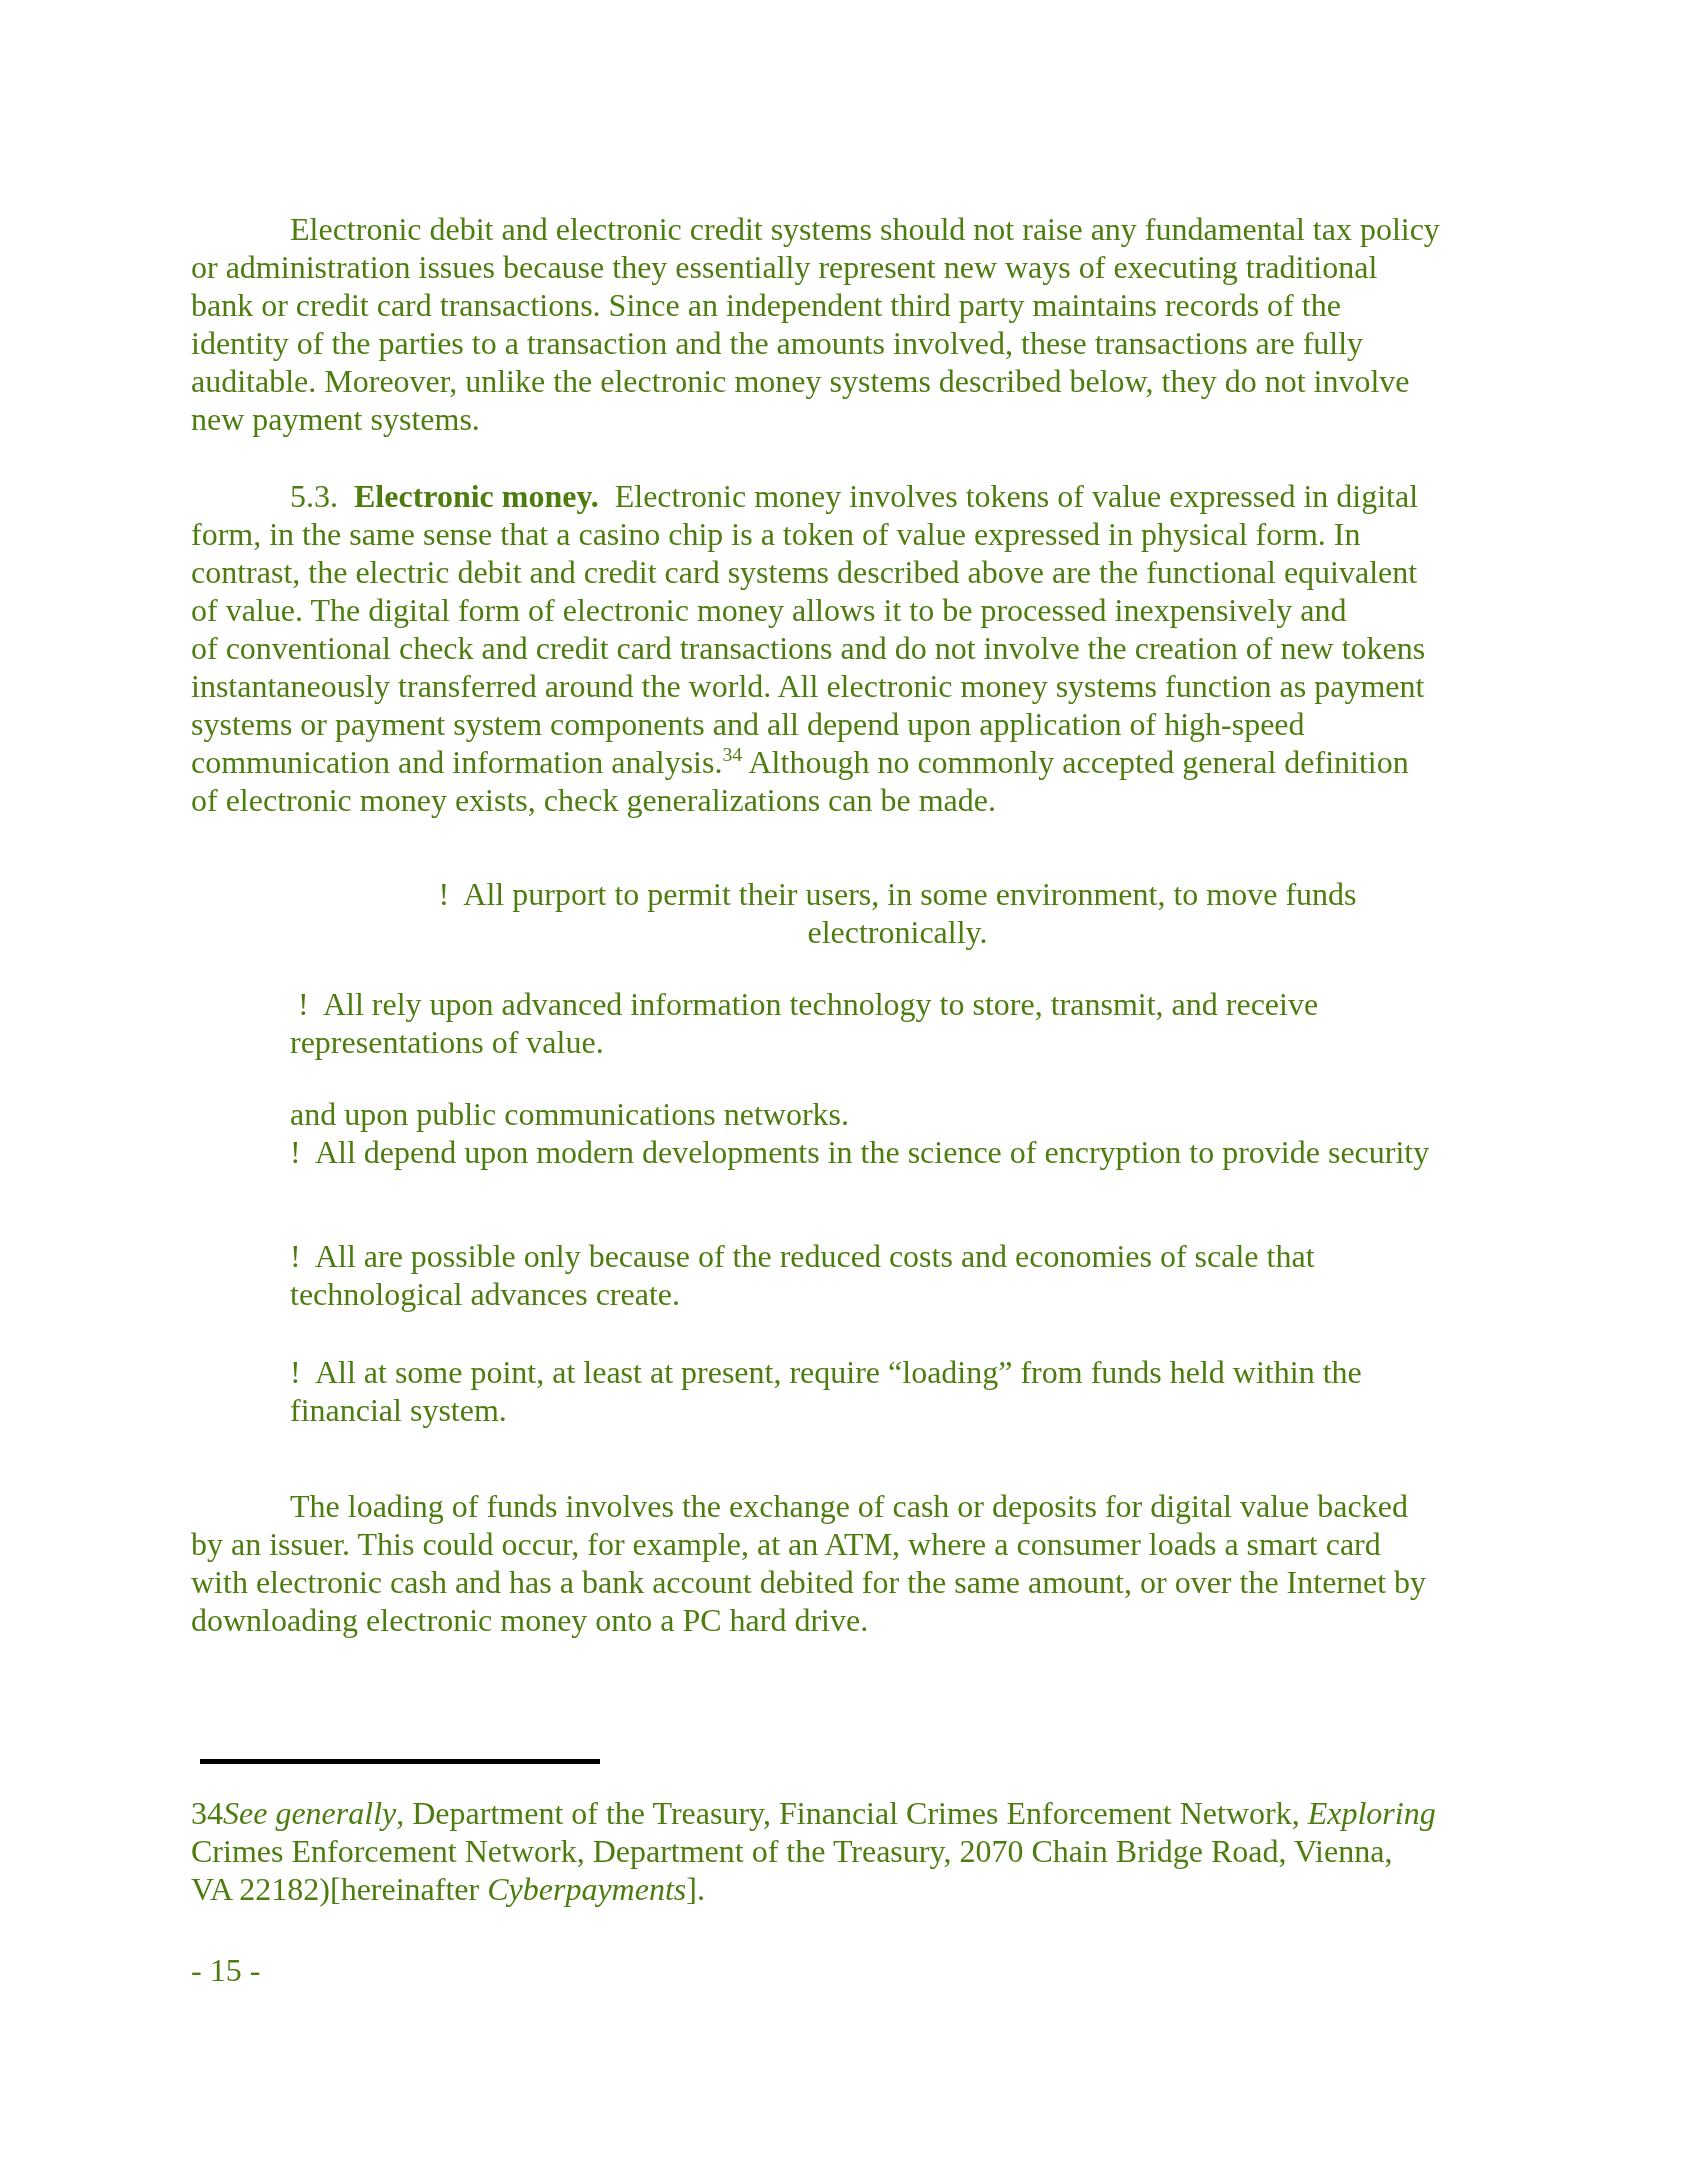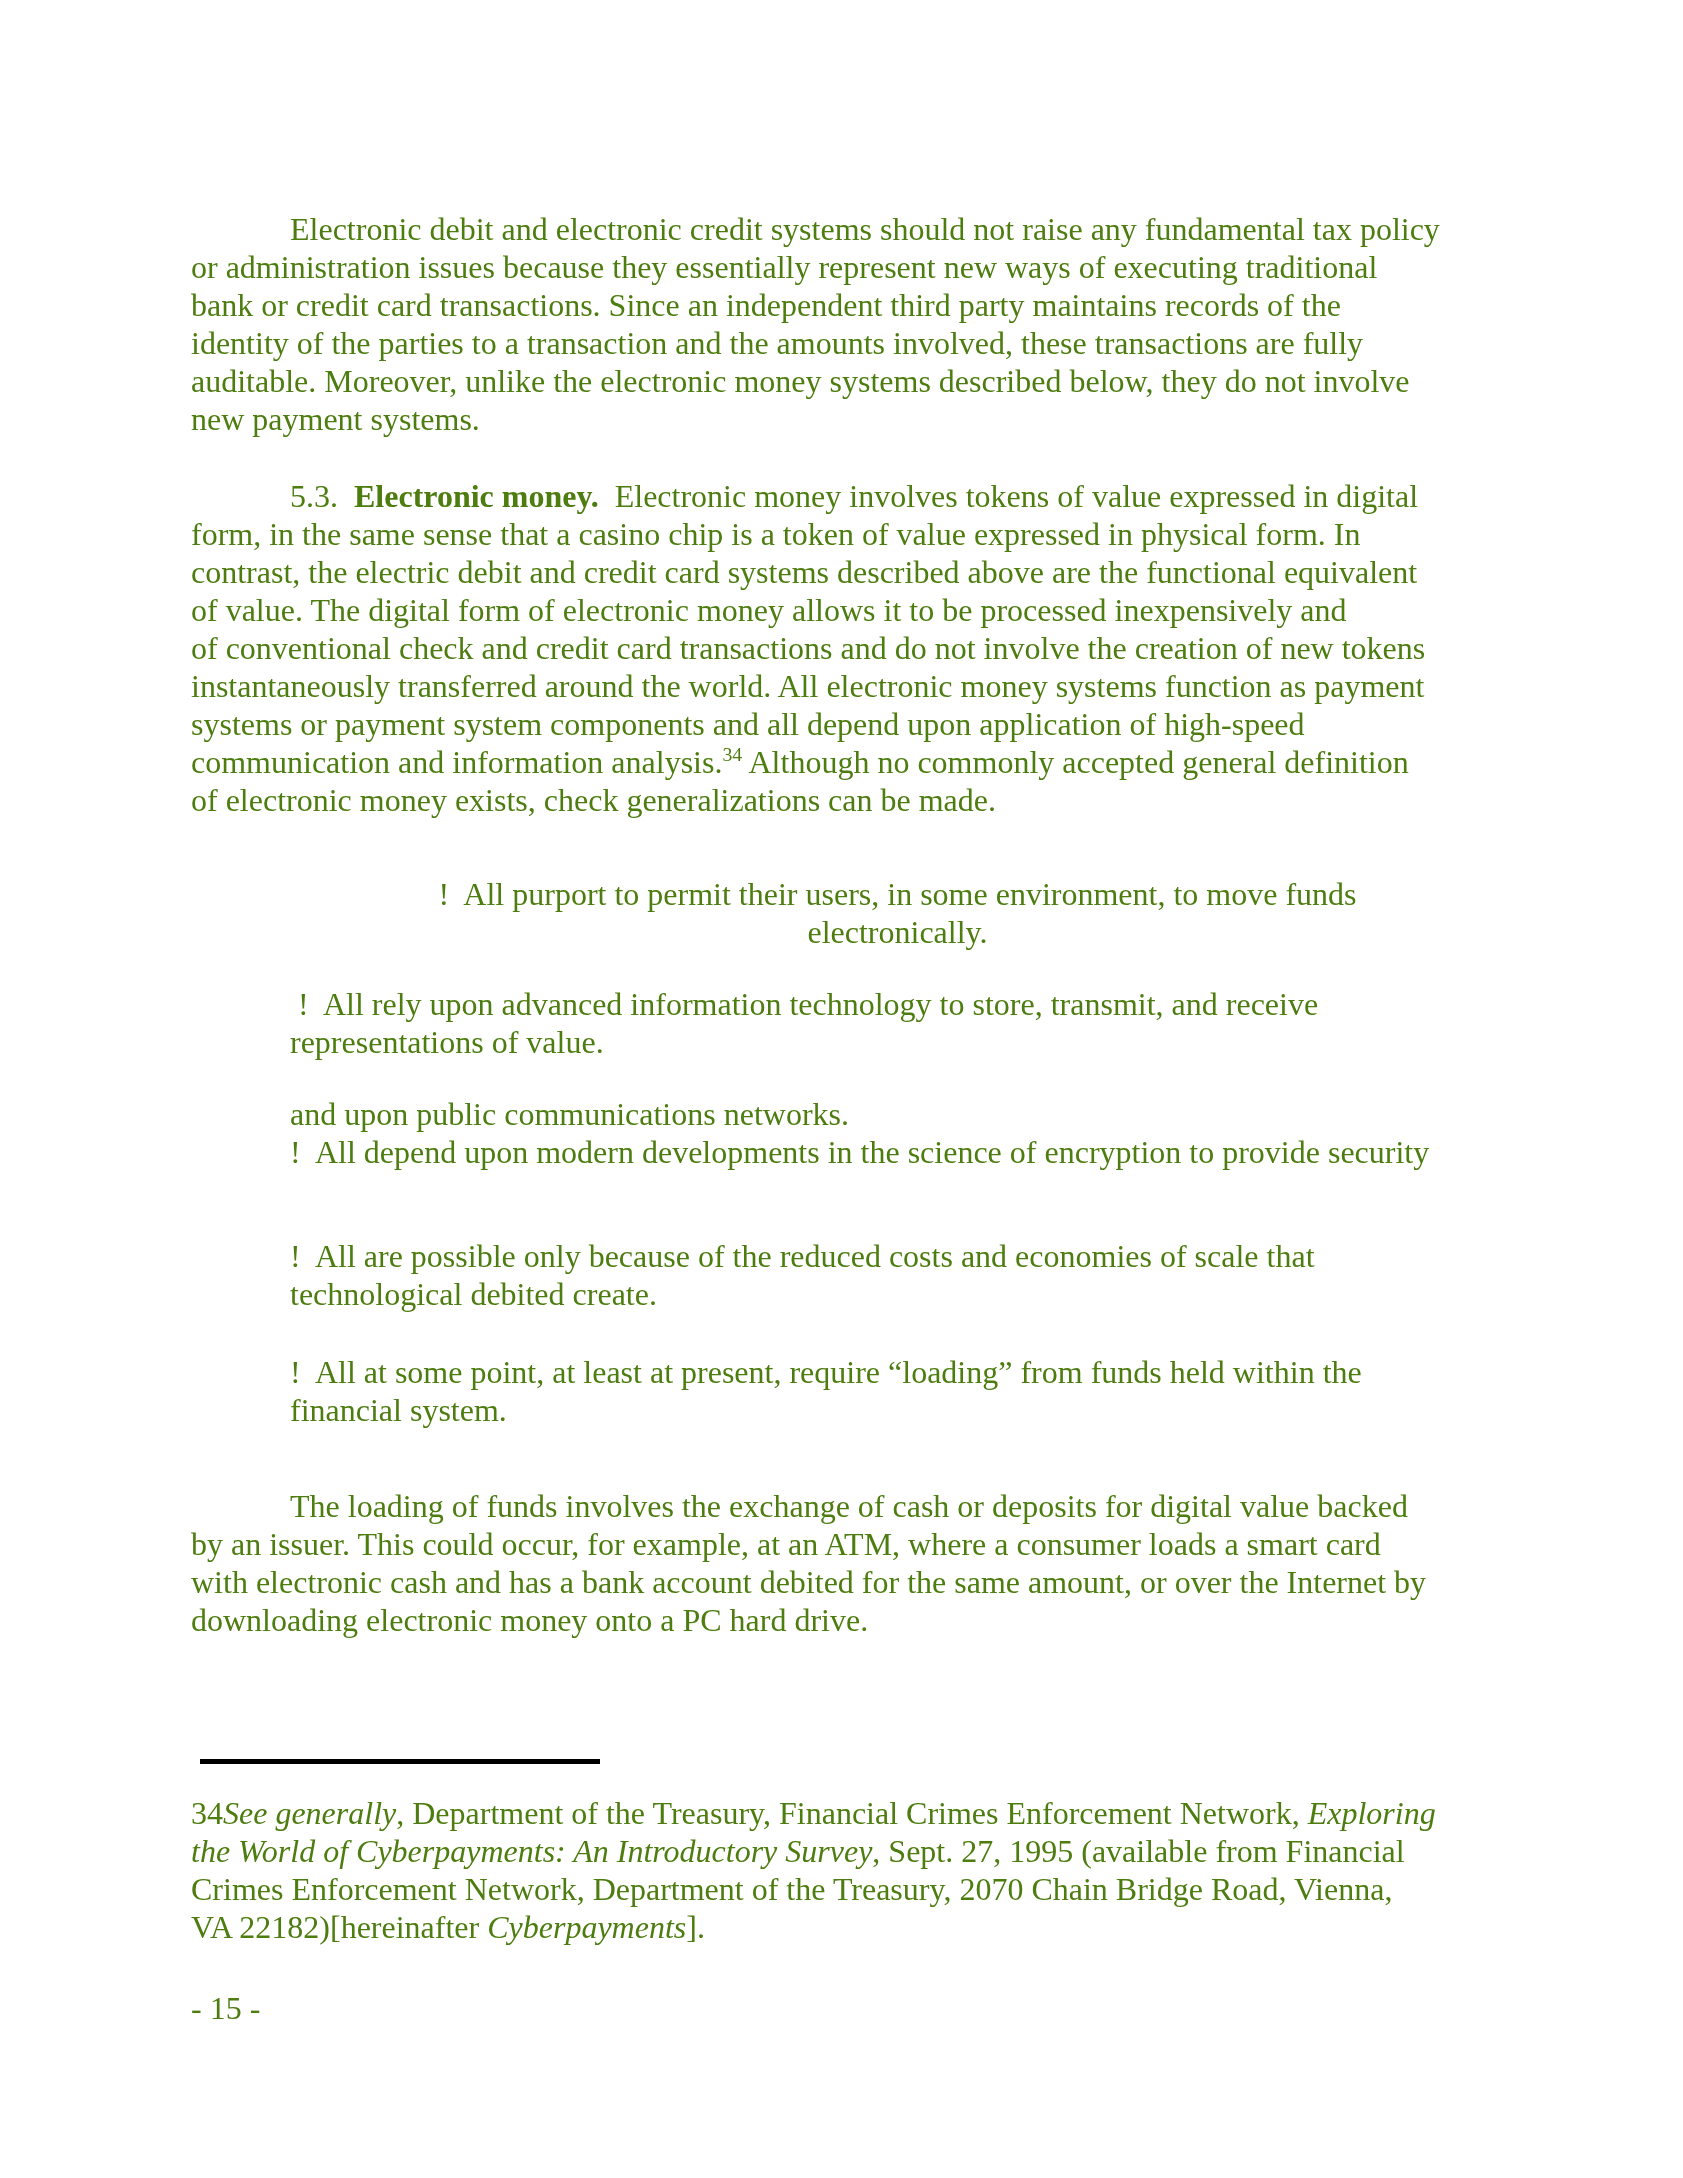--- a/index.html
+++ b/index.html
@@ -84,36 +84,35 @@
       <div class="bullet">
         <div class="line"><span class="run-n"> !  All rely upon advanced information technology to store, transmit, and receive</span></div>
         <div class="line"><span class="run-n">representations of value.</span></div>
       </div>
       <div class="bullet">
         <div class="line"><span class="run-n">and upon public communications networks.</span></div>
         <div class="line"><span class="run-n">!  All depend upon modern developments in the science of encryption to provide security</span></div>
       </div>
       <div class="bullet">
         <div class="line"><span class="run-n">!  All are possible only because of the reduced costs and economies of scale that</span></div>
-        <div class="line"><span class="run-n">technological debited create.</span></div>
+        <div class="line"><span class="run-n">technological advances create.</span></div>
       </div>
       <div class="bullet">
         <div class="line"><span class="run-n">!  All at some point, at least at present, require “loading” from funds held within the</span></div>
         <div class="line"><span class="run-n">financial system.</span></div>
       </div>
       <div class="para">
         <div class="line"><span class="run-n">The loading of funds involves the exchange of cash or deposits for digital value backed</span></div>
         <div class="line"><span class="run-n">by an issuer. This could occur, for example, at an ATM, where a consumer loads a smart card</span></div>
         <div class="line"><span class="run-n">with electronic cash and has a bank account debited for the same amount, or over the Internet by</span></div>
         <div class="line"><span class="run-n">downloading electronic money onto a PC hard drive.</span></div>
       </div>
       <div class="separator"></div>
       <div class="footnote">
         <div class="line"><span class="run-n">34</span><span class="run-i">See generally</span><span class="run-n">, Department of the Treasury, Financial Crimes Enforcement Network, </span><span class="run-i">Exploring</span></div>
-        <div class="line"><span class="run-i">the World of Cyberpayments: An Introductory Survey</span><span class="run-n">, Sept. 27, 1995 (available from Financial</span></div>
         <div class="line"><span class="run-n">Crimes Enforcement Network, Department of the Treasury, 2070 Chain Bridge Road, Vienna,</span></div>
         <div class="line"><span class="run-n">VA 22182)[hereinafter </span><span class="run-i">Cyberpayments</span><span class="run-n">].</span></div>
       </div>
       <div class="pagenum">
         <div class="line"><span class="run-n">- 15 -</span></div>
       </div>
     </div>
 </div>
 
 

